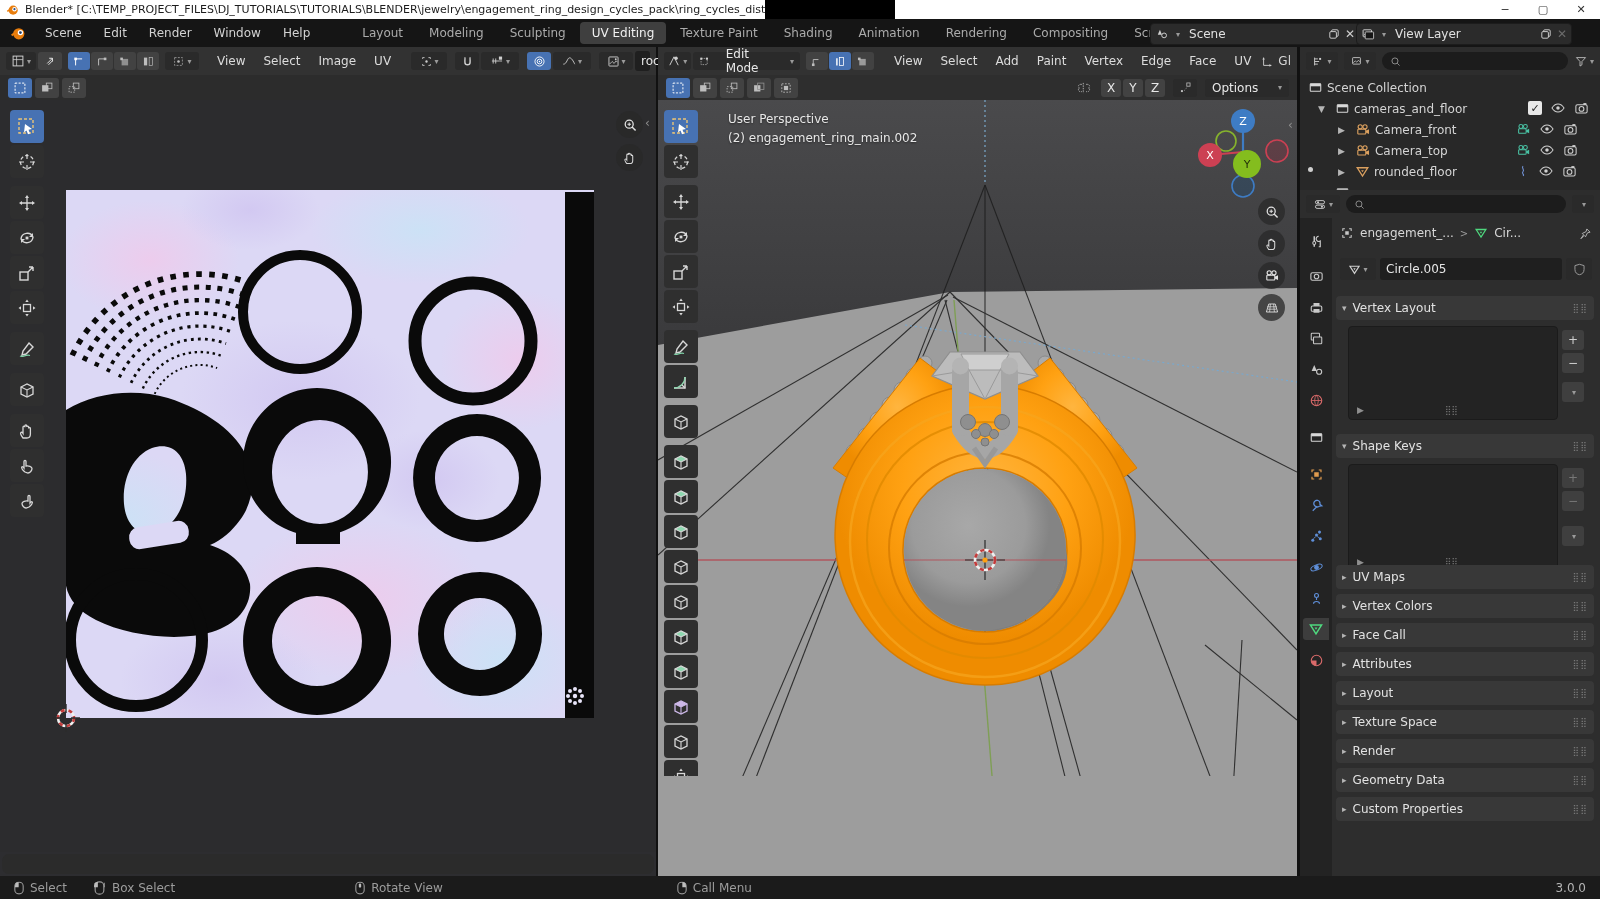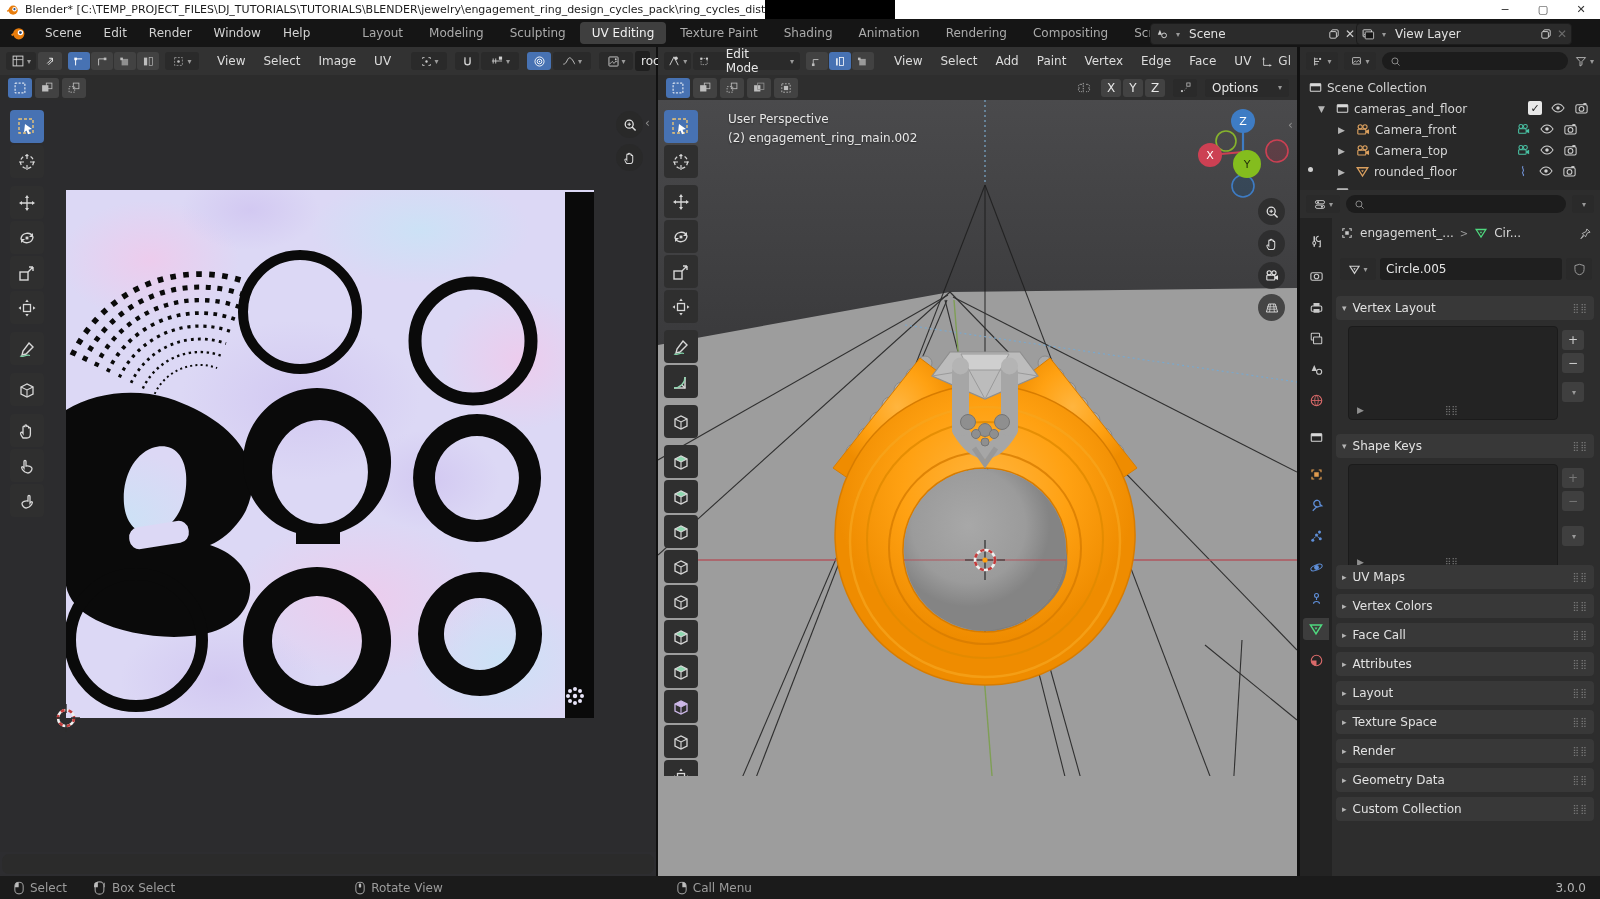--- a/index.html
+++ b/index.html
@@ -1246,21 +1246,21 @@
         <span>Render</span>
         <span class="grip">⣿⣿</span>
       </div>
     <div class="panel" style="top:578px">
         <span class="caret">▸</span>
         <span>Geometry Data</span>
         <span class="grip">⣿⣿</span>
       </div>
     <div class="panel" style="top:607px">
         <span class="caret">▸</span>
-        <span>Custom Collection</span>
+        <span>Custom Properties</span>
         <span class="grip">⣿⣿</span>
       </div>
   </div>
 
   <div class="abs" id="status">
     <div class="stitem" style="margin-left:14px">
       <span class="icon">
           <svg width="10" height="14" viewBox="0 0 12 16">
             <use href="#i-mouse"></use>
             <path d="M1.8 2.5 A4 4 0 0 1 5.6 1.2 V7 H1.2 V5" fill="#bdbdbd"></path>

